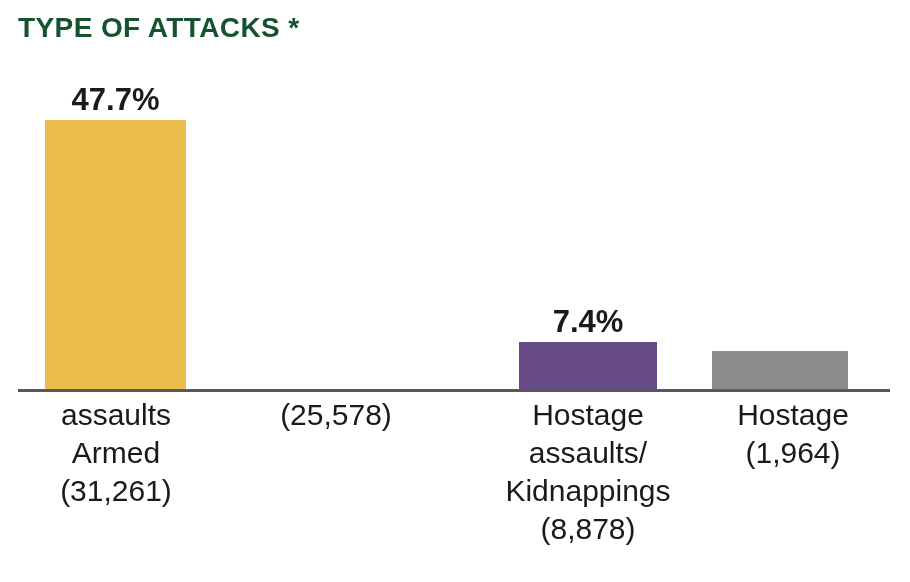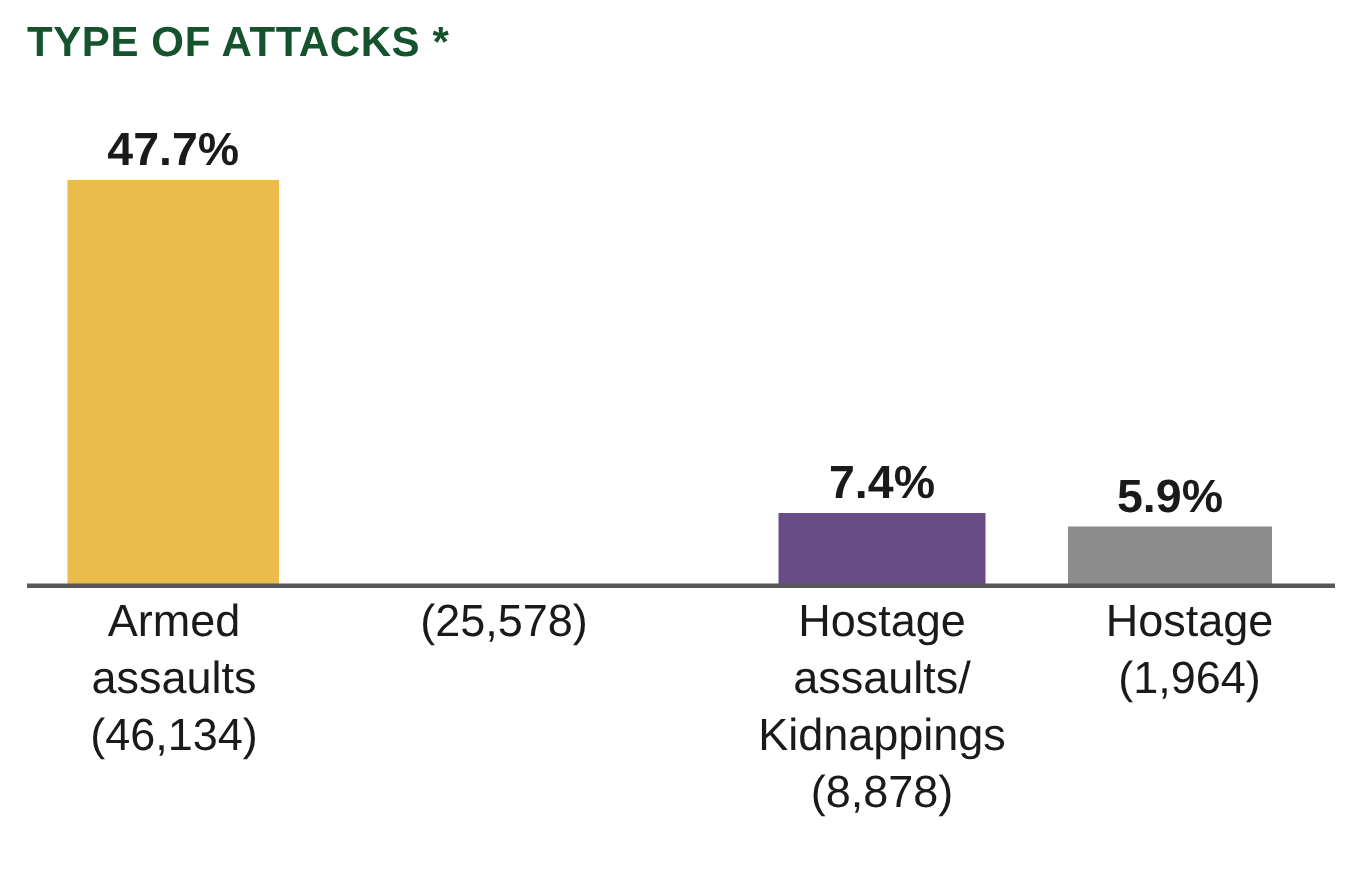--- a/index.html
+++ b/index.html
@@ -111,34 +111,33 @@
       <div class="bar-rect" style="height:272px; background:#E9BC4C;"></div>
     </div>
 
 
     <div class="bar-group" style="left:499px; width:138px; height:50px;margin-left:20px;">
       <div class="bar-value" style="top:-37px;">7.4%</div>
       <div class="bar-rect" style="height:50px; background:#684C87;"></div>
     </div>
 
     <div class="bar-group" style="left:712px; width:136px; height:41px;">
-      <div class="bar-value" style="top:-37px;">5.9%</div>
       <div class="bar-rect" style="height:41px; background:#8C8C8C;"></div>
     </div>
 
   </div>
 
   <div id="axis-line"></div>
 
   <div id="category-labels">
 
     <div class="cat-label" style="left:5px; width:222px;">
+      <span class="cat-line">assaults</span>
       <span class="cat-line">Armed</span>
-      <span class="cat-line">assaults</span>
-      <span class="cat-line">(46,134)</span>
+      <span class="cat-line">(31,261)</span>
     </div>
 
     <div class="cat-label" style="left:228px; width:216px;">
       <span class="cat-line">(25,578)</span>
     </div>
 
     <div class="cat-label" style="left:471px; width:234px;text-align:center;">
       <span class="cat-line">Hostage</span>
       <span class="cat-line">assaults/</span>
       <span class="cat-line">Kidnappings</span>

